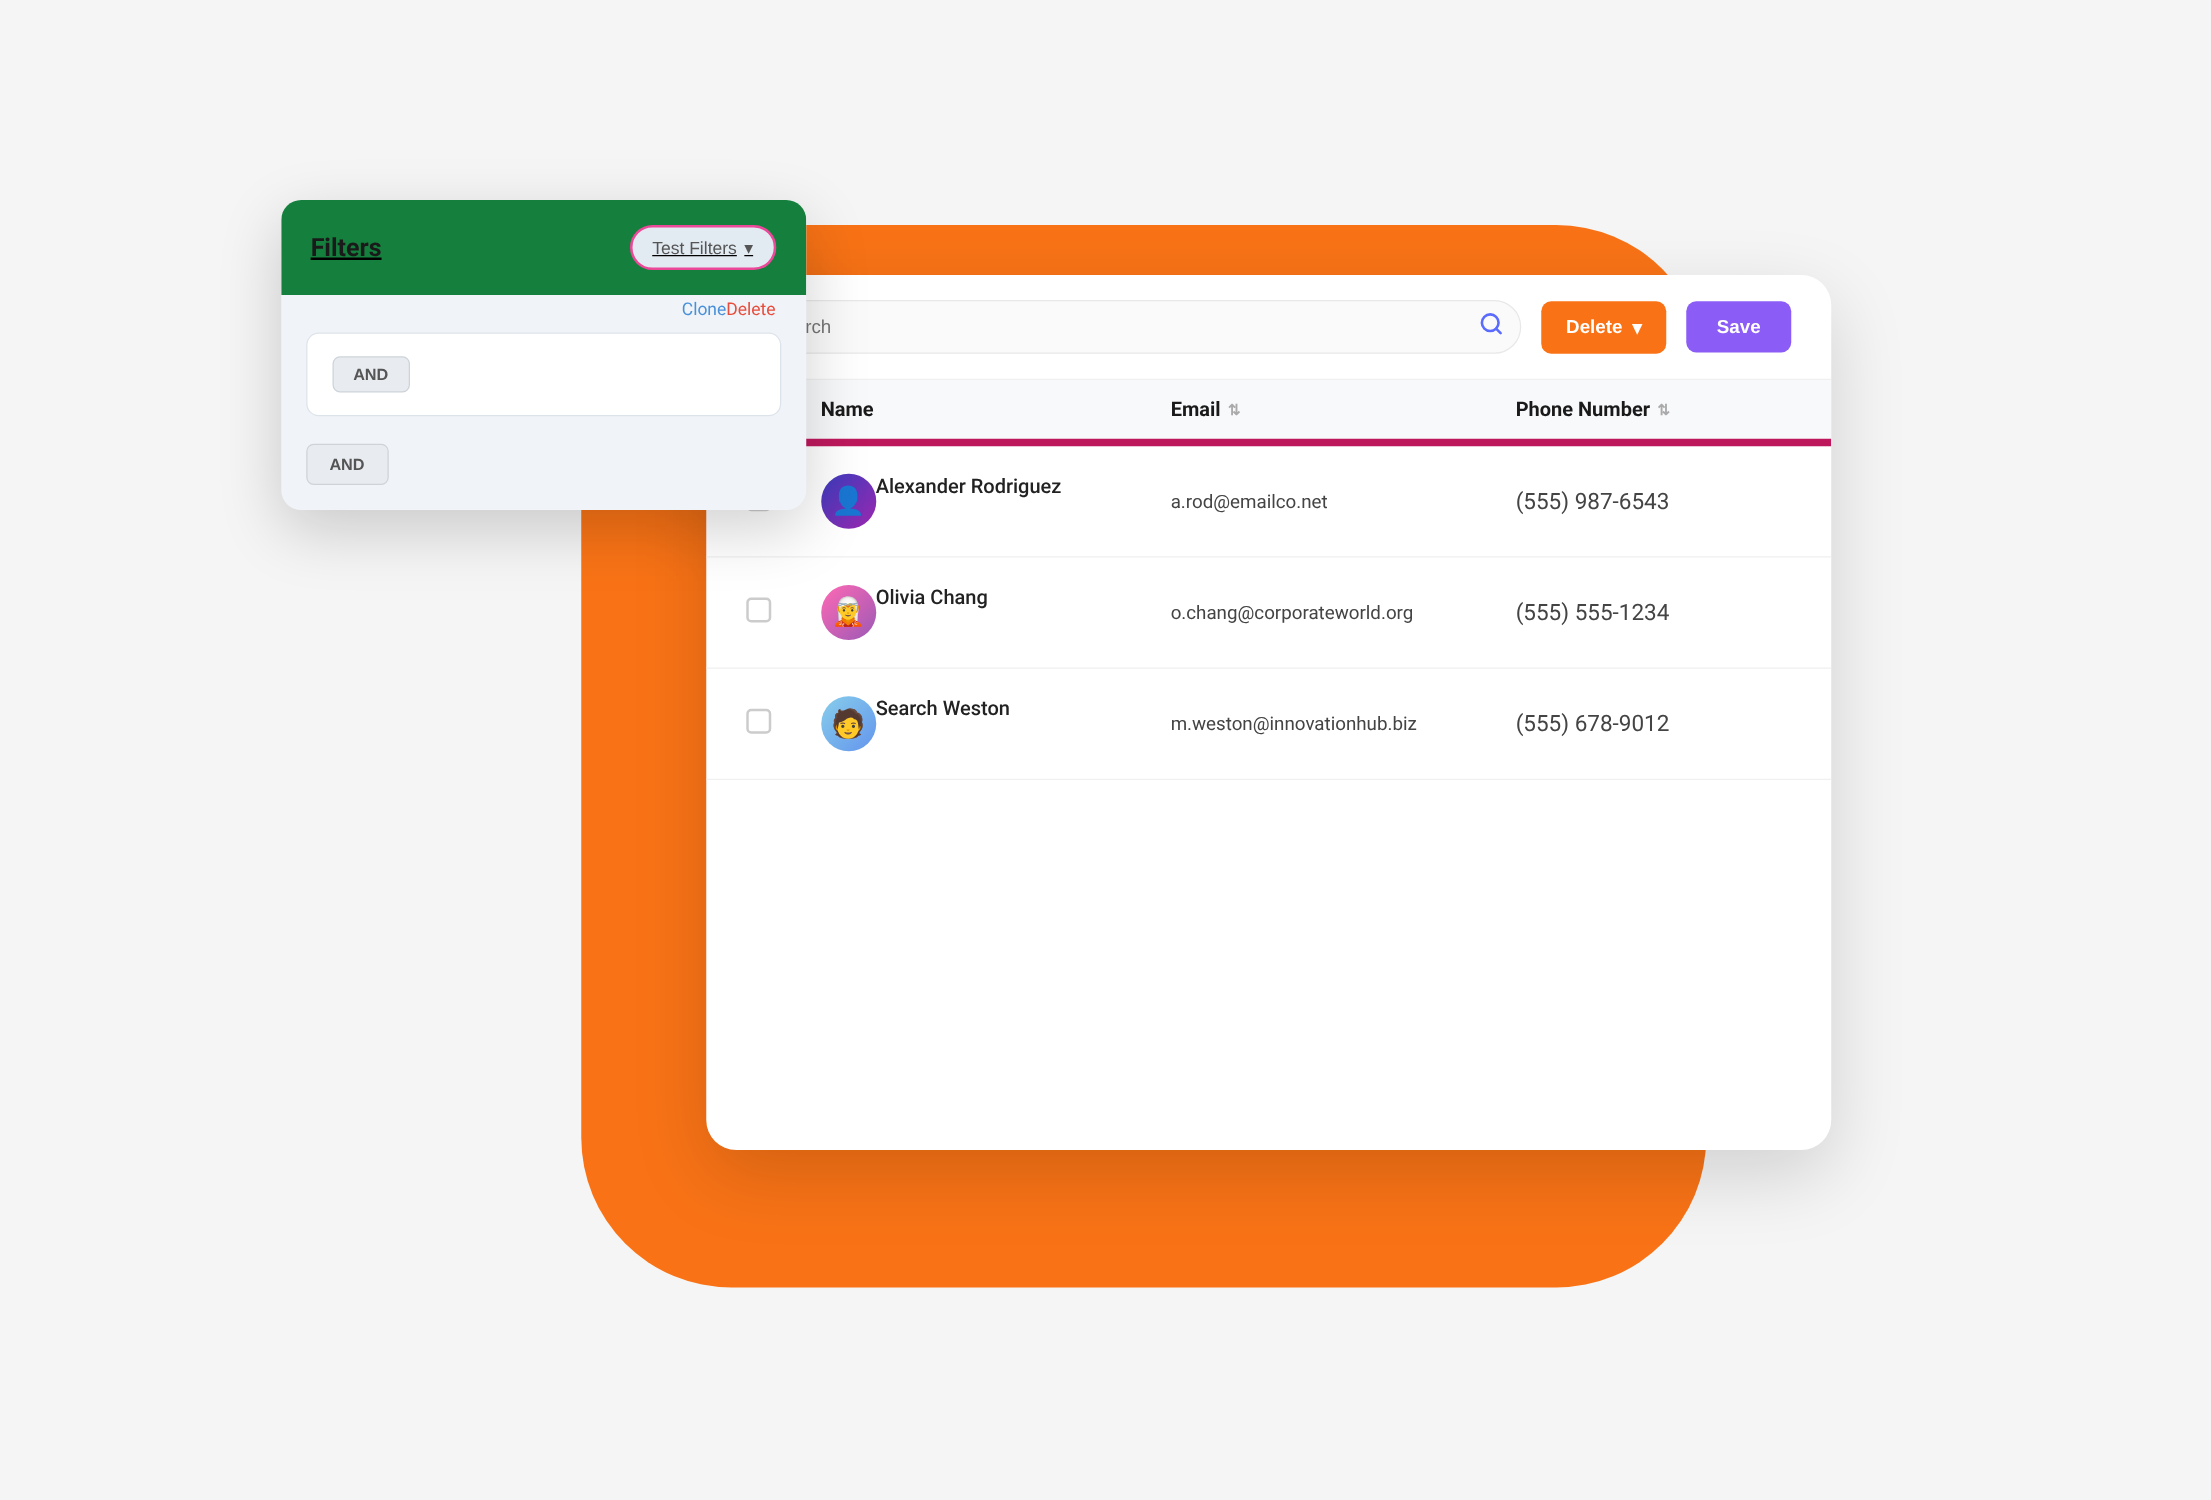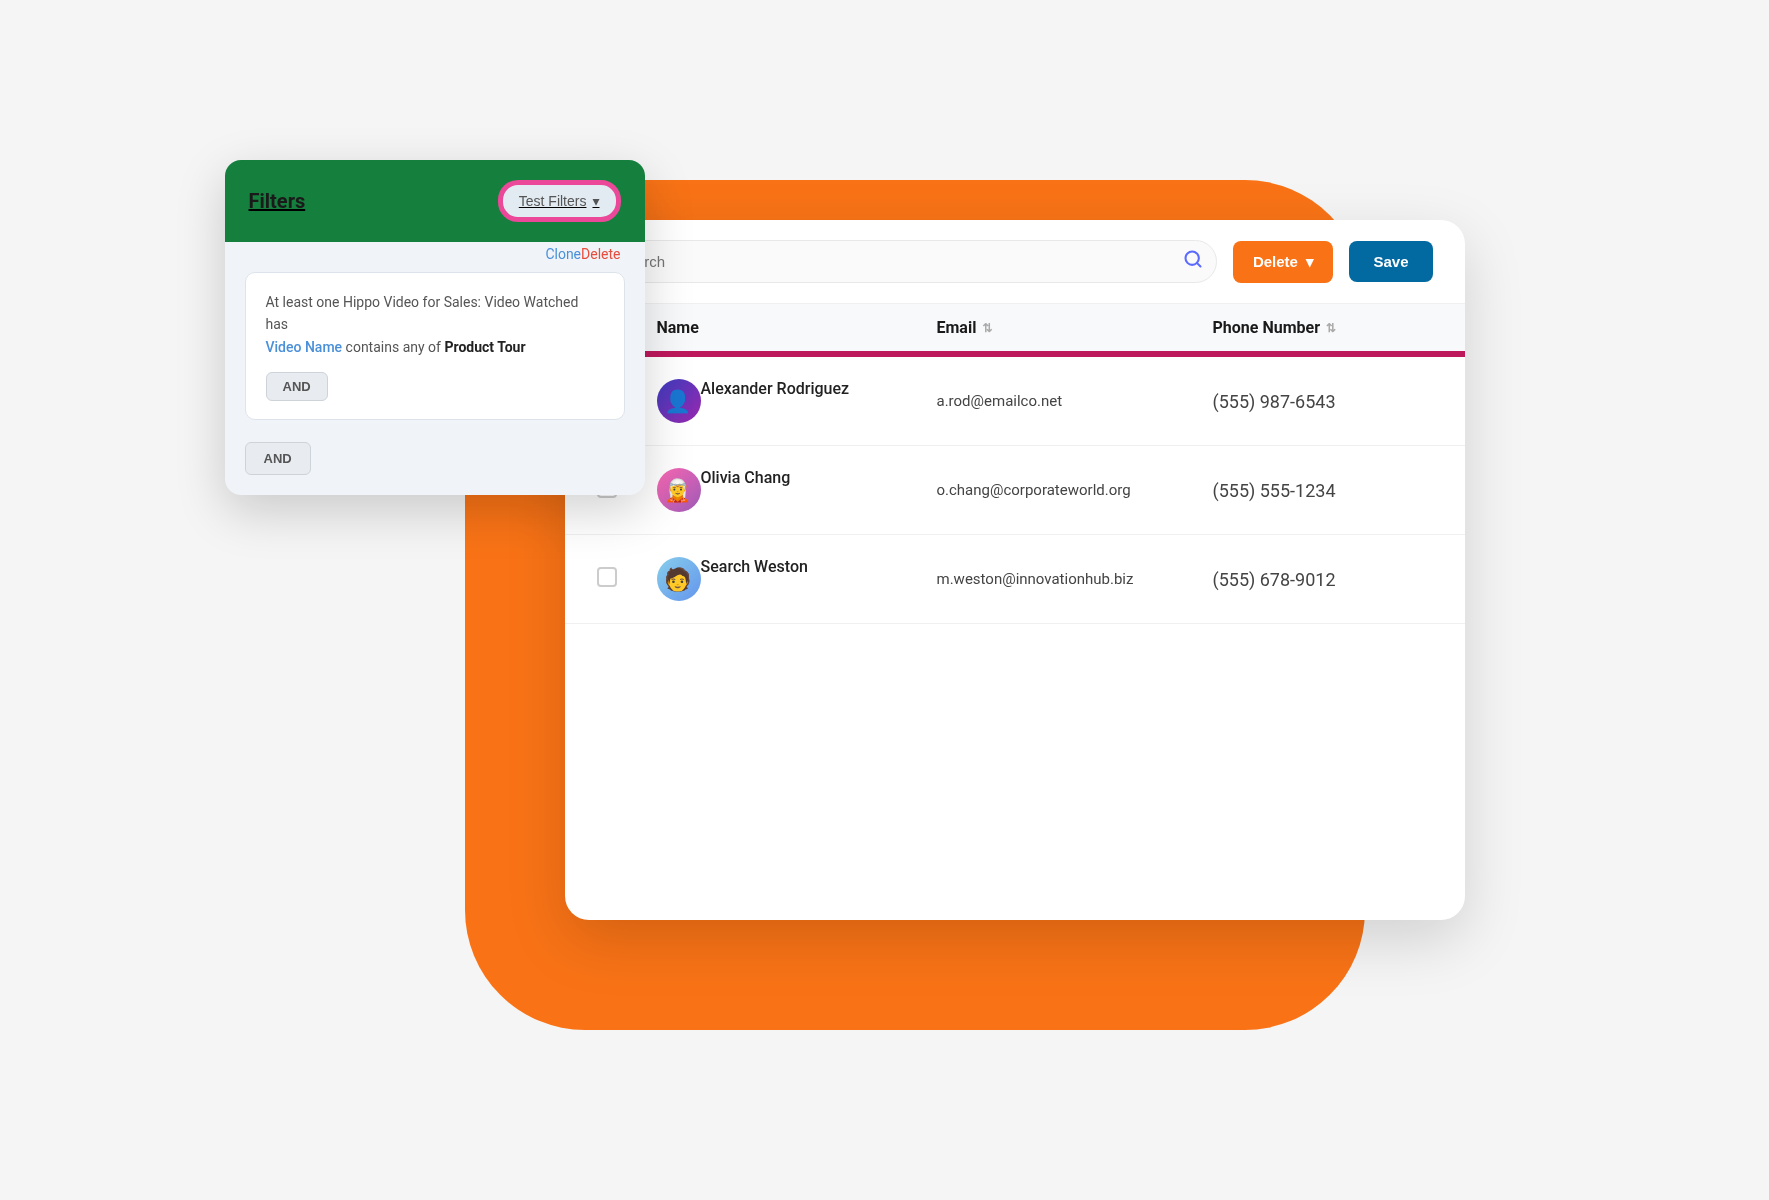--- a/index.html
+++ b/index.html
@@ -94,21 +94,21 @@
       font-size: 15px;
       font-weight: 600;
       cursor: pointer;
       display: flex;
       align-items: center;
       gap: 8px;
       white-space: nowrap;
     }
 
     .save-btn {
-      background: #0369a1;
+      background: #8b5cf6;
       color: white;
       border: none;
       border-radius: 8px;
       padding: 12px 24px;
       font-size: 15px;
       font-weight: 600;
       cursor: pointer;
       white-space: nowrap;
     }
 
@@ -215,21 +215,21 @@
     }
 
     .filters-title {
       font-size: 20px;
       font-weight: 700;
       color: #1a1a1a;
     }
 
     .test-filters-btn {
       background: #e2eaf2;
-      border: 5px solid #ec4899;
+      border: 2px solid #ec4899;
       border-radius: 20px;
       padding: 8px 16px;
       font-size: 14px;
       color: #555;
       cursor: pointer;
       display: flex;
       align-items: center;
       gap: 6px;
     }
 
@@ -417,28 +417,19 @@
       </button>
     </div>
 
     <div class="filters-body">
       <div class="filter-actions-row">
         <a class="filter-link">Clone</a>
         <a class="filter-link" style="color:#E74C3C;">Delete</a>
       </div>
 
       <div class="filter-condition-box">
-        <div class="condition-text">
-          <span>At least one Hippo Video for Sales: Video Watched has</span>
-          <br>
-          <a class="condition-link">Video Name</a>
-          <span> </span>
-          <span>contains any of</span>
-          <span> </span>
-          <span class="condition-bold">Product Tour</span>
-        </div>
         <button class="and-btn">AND</button>
       </div>
 
       <button class="and-btn-bottom">AND</button>
     </div>
   </div>
 </div>
 
 </body></html>

